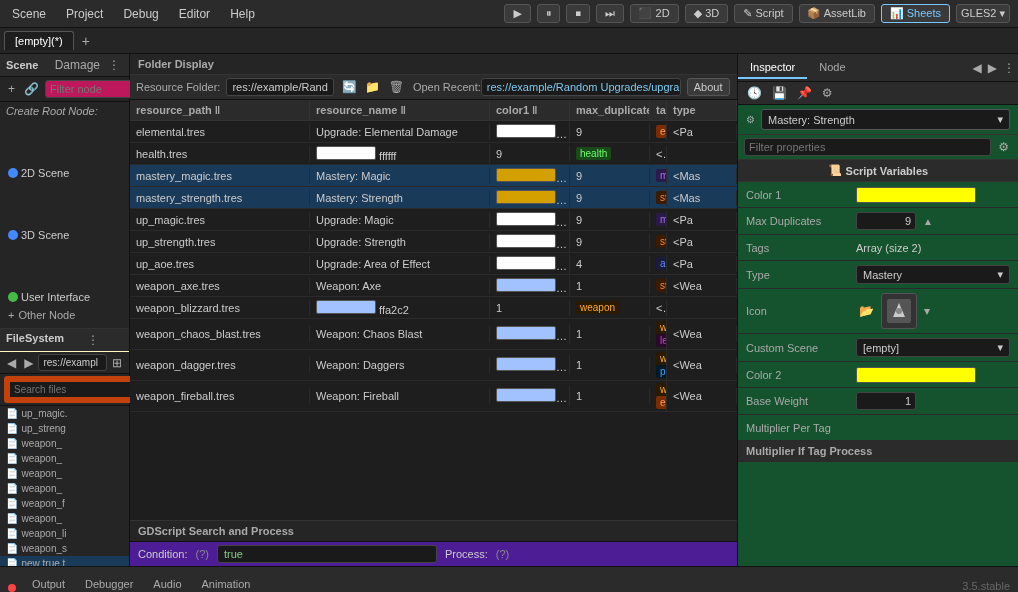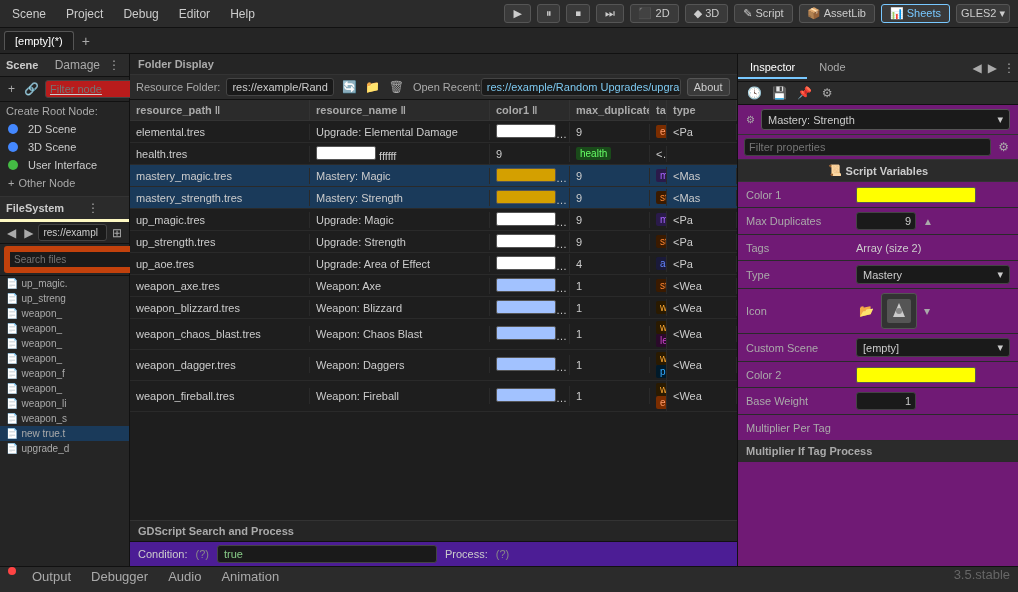--- a/index.html
+++ b/index.html
@@ -125,44 +125,45 @@
     }
     .filter-row {
       display: flex;
       align-items: center;
       padding: 3px 5px;
       gap: 3px;
       border-bottom: 1px solid #111;
     }
     .filter-input {
       flex: 1;
-      background: #b91c1c;
+      background: #be185d;
       border: 1px solid #444;
       border-radius: 3px;
       color: #ccc;
       padding: 2px 4px;
       font-size: 11px;
-      text-decoration: underline;
     }
     .root-node-row {
       padding: 3px 6px;
       font-size: 11px;
       color: #aaa;
       display: flex;
       align-items: center;
       gap: 3px;
+      font-style: italic;
     }
     .scene-node {
       padding: 3px 8px;
       cursor: pointer;
       display: flex;
       align-items: center;
-      gap: 10px;
+      gap: 3px;
       font-size: 11px;
       border-radius: 2px;
+      margin-top: 44px;
     }
     .node-dot {
       width: 10px;
       height: 10px;
       border-radius: 50%;
       display: inline-block;
     }
     .node-dot.blue { background: #4488ff; }
     .node-dot.green { background: #44bb44; }
     .add-node-row {
@@ -316,21 +317,21 @@
       border-radius: 3px;
       color: #88cc88;
       padding: 2px 6px;
       font-size: 11px;
       width: 220px;
     }
 
     
     .right-panel {
       width: 280px;
-      background: #701a75;
+      background: #14532d;
       display: flex;
       flex-direction: column;
     }
     .inspector-tabs {
       display: flex;
       align-items: center;
       background: #2b2b2b;
       border-bottom: 1px solid #111;
       height: 28px;
     }
@@ -484,48 +485,47 @@
       display: flex;
       align-items: center;
       justify-content: center;
       font-size: 10px;
       color: #fff;
     }
 
     
     .status-bar {
       display: flex;
-      align-items: flex-start;
+      align-items: flex-end;
       background: #2b2b2b;
       border-top: 1px solid #111;
       height: 26px;
       padding: 0 8px;
       gap: 12px;
-      font-size: 13px;
+      font-size: 11px;
       width: 100%;
     }
     .status-dot {
       width: 8px;
       height: 8px;
       border-radius: 50%;
       background: #ff4444;
       display: inline-block;
     }
     .status-tab {
       cursor: pointer;
       color: #aaa;
       padding: 2px 4px;
     }
     .status-right { margin-left: auto; color: #666; }
     .fs-header {
       display: flex;
-      align-items: center;
       padding: 3px 6px;
       background: #2b2b2b;
-      border-bottom: 3px solid #fef9c3;
+      border-bottom: 1px solid #fef9c3;
       font-size: 11px;
       font-weight: bold;
       gap: 20px;
     }
     .fs-nav {
       display: flex;
       align-items: center;
       padding: 2px 4px;
       gap: 2px;
       border-bottom: 1px solid #111;
@@ -805,21 +805,20 @@
           <div class="td">weapon_axe.tres</div>
           <div class="td">Weapon: Axe</div>
           <div class="td"><span class="color-bar" style="background:#a2c2ff;width:60px;height:14px;display:inline-block;border:1px solid #555;border-radius:2px;"></span> ffa2c2</div>
           <div class="td">1</div>
           <div class="td"><span class="tag strength">strength</span>  </div>
           <div class="td">&lt;Wea</div>
         </div>
 
         <div class="table-row">
           <div class="td">weapon_blizzard.tres</div>
-          <div class="td">Weapon: Blizzard</div>
           <div class="td"><span class="color-bar" style="background:#a2c2ff;width:60px;height:14px;display:inline-block;border:1px solid #555;border-radius:2px;"></span> ffa2c2</div>
           <div class="td">1</div>
           <div class="td"><span class="tag weapon">weapon</span>  </div>
           <div class="td">&lt;Wea</div>
         </div>
 
         <div class="table-row">
           <div class="td">weapon_chaos_blast.tres</div>
           <div class="td">Weapon: Chaos Blast</div>
           <div class="td"><span class="color-bar" style="background:#a2c2ff;width:60px;height:14px;display:inline-block;border:1px solid #555;border-radius:2px;"></span> ffa2c2</div>

